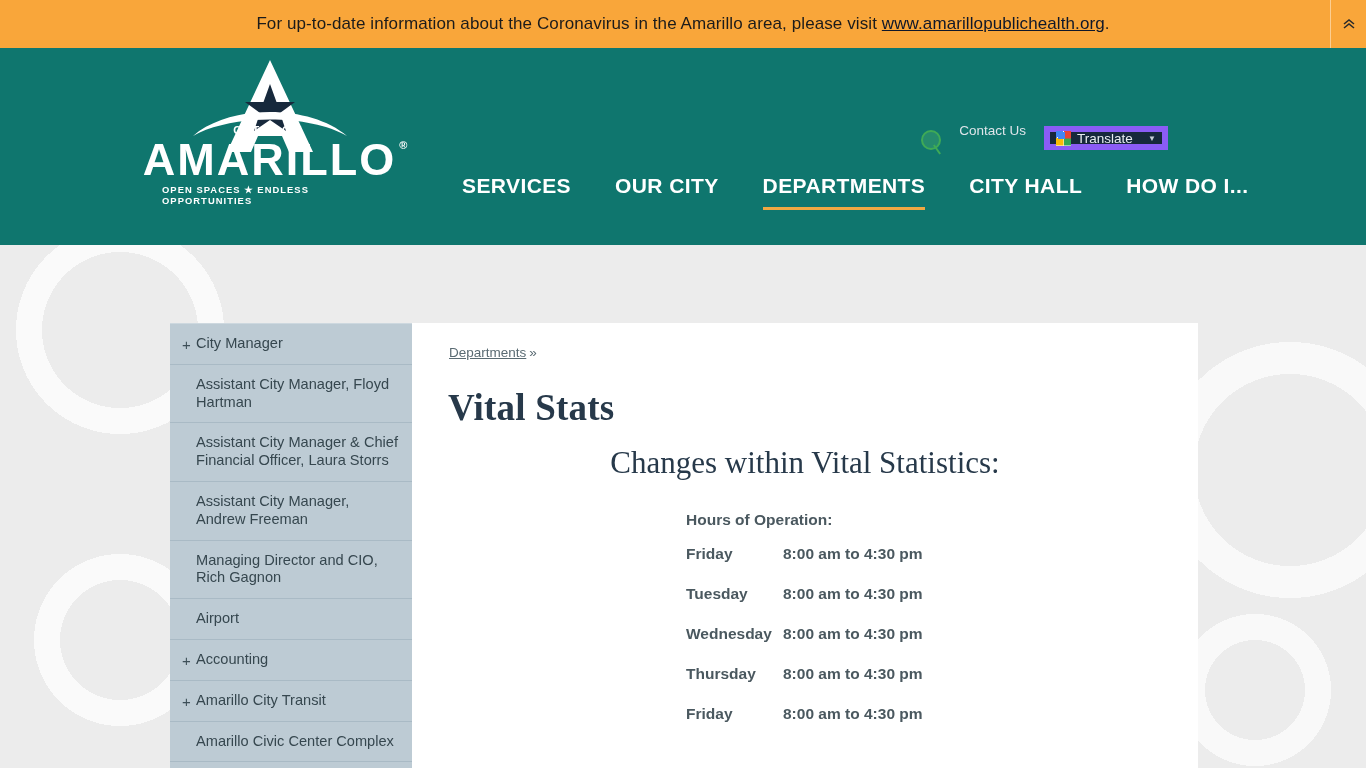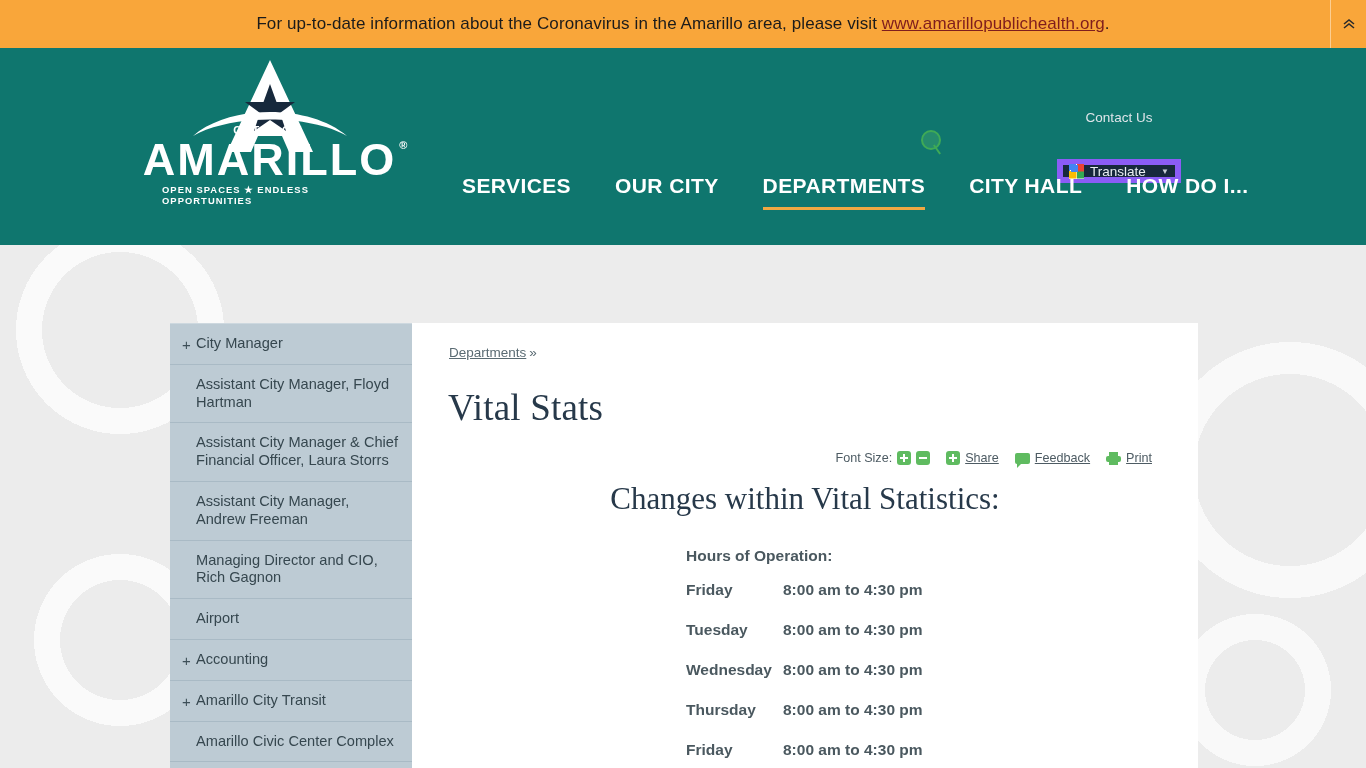--- a/index.html
+++ b/index.html
@@ -29,21 +29,21 @@
   .alert-banner {
     position: relative; z-index: 3;
     height: 48px;
     background: #f9a63a;
     display: flex; align-items: center; justify-content: center;
     color: #1b1b1b;
     font-size: 17px;
   }
   .alert-banner .alert-text { letter-spacing: .1px; }
   .alert-banner a {
-    color: #7f1d1d; text-decoration: underline;
+    color: #0f172a; text-decoration: underline;
   }
   .collapse-btn {
     position: absolute; right: 0; top: 0;
     width: 36px; height: 48px;
     display: flex; align-items: center; justify-content: center;
     border-left: 1px solid rgba(255,255,255,.45);
     color: #2b2b2b; font-size: 15px; line-height: 1;
     cursor: pointer;
   }
 
@@ -74,22 +74,22 @@
   }
   .logo-reg {
     position: absolute; right: -13px; top: 1px; font-size: 11px; font-weight: 700;
   }
   .logo-tag {
     margin-top: 4px;
     font-size: 9.4px; font-weight: 700; letter-spacing: 1.05px; color: #fff;
   }
 
   .util-bar {
-    position: absolute; right: 185px; top: 62px;
-    display: flex; align-items: center; gap: 18px; flex-direction: column;
+    position: absolute; right: 198px; top: 62px;
+    display: flex; align-items: center; gap: 18px;
   }
   .contact-link {
     color: #dfe5ea; font-size: 13.5px; text-decoration: none;
   }
   .translate {
     display: flex; align-items: center;
     width: 124px; height: 24px;
     border: 6px solid #8b5cf6;
     background: #17293c;
     padding: 0 6px;
@@ -181,21 +181,21 @@
     padding: 22px 34px 10px;
   }
   .breadcrumb {
     font-size: 13.5px; color: #5a6b73; padding-left: 3px;
   }
   .breadcrumb a { color: #5a6b73; text-decoration: underline; }
   .breadcrumb .sep { text-decoration: none; margin-left: 3px; }
 
   .page-title {
     font-family: "Liberation Serif", serif;
-    font-size: 37px; color: #27394a; font-weight: 400;
+    font-size: 37px; color: #27394a; font-weight: 700;
     margin-top: 26px; padding-left: 2px;
     letter-spacing: .2px;
   }
 
   .tools {
     display: flex; align-items: center; justify-content: flex-end;
     gap: 16px; margin-top: 22px; padding-right: 12px;
     font-size: 12.6px; color: #4d5b63;
   }
   .tools .grp { display: flex; align-items: center; gap: 5px; }
@@ -316,39 +316,20 @@
     <div class="side-item"><span class="plus">+</span><span>Amarillo Emergency Communications Center</span></div>
 
   </div>
 
   <div class="content">
 
     <div class="breadcrumb"><a href="#">Departments</a><span class="sep">»</span></div>
 
     <h1 class="page-title">Vital Stats</h1>
 
-    <div class="tools">
-      <div class="grp">
-        <span>Font Size:</span>
-        <span class="sq-btn plus"></span>
-        <span class="sq-btn minus"></span>
-      </div>
-      <div class="grp">
-        <span class="sq-btn plus"></span>
-        <a href="#">Share</a>
-      </div>
-      <div class="grp">
-        <span class="bubble-icon"></span>
-        <a href="#">Feedback</a>
-      </div>
-      <div class="grp">
-        <span class="printer-icon"></span>
-        <a href="#">Print</a>
-      </div>
-    </div>
 
     <h2 class="section-head">Changes within Vital Statistics:</h2>
 
     <div class="hours">
       <div class="hours-title">Hours of Operation:</div>
       <div class="hours-row">
         <span class="hours-day">Friday</span>
         <span class="hours-time">8:00 am to 4:30 pm</span>
       </div>
       <div class="hours-row">

